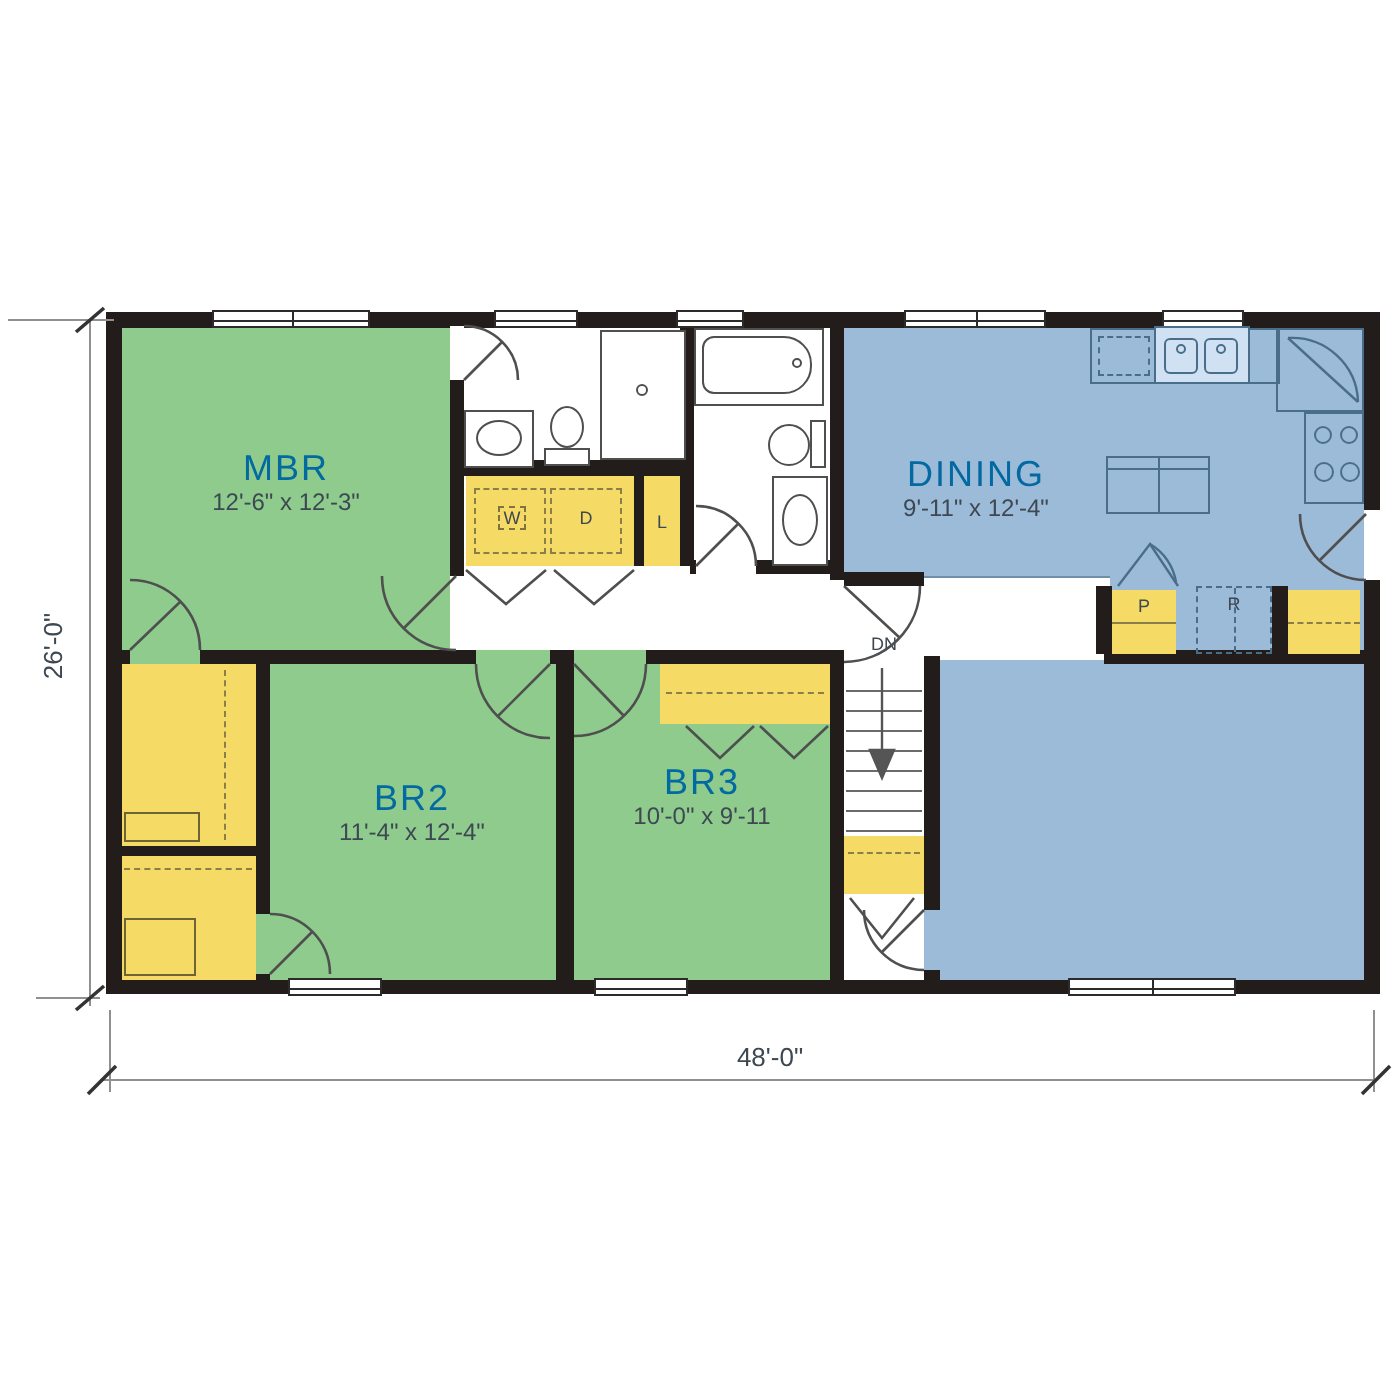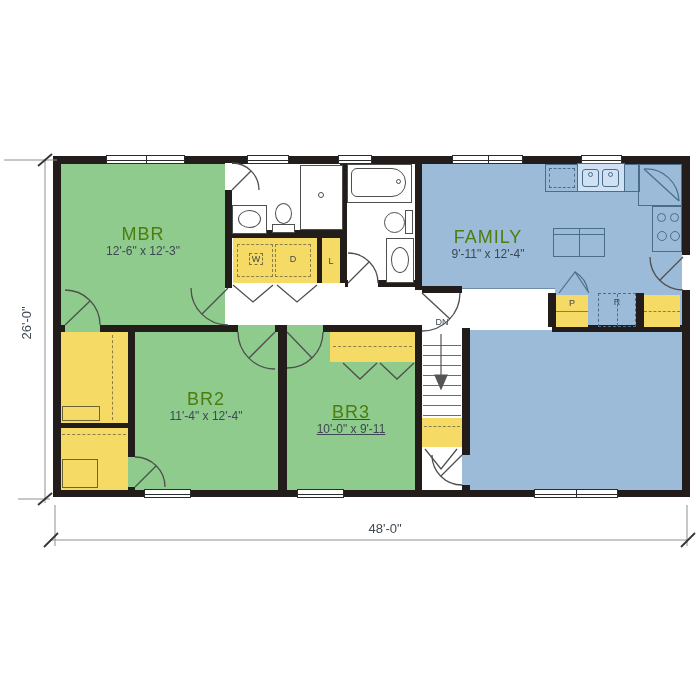--- a/index.html
+++ b/index.html
@@ -5,21 +5,21 @@
   html,body{margin:0;padding:0;background:#fff;}
   #stage{position:relative;width:700px;height:700px;background:#fff;overflow:hidden;
          font-family:"Liberation Sans", sans-serif;color:#3d4852;}
   .abs{position:absolute;box-sizing:border-box;}
   .wall{position:absolute;background:#221d1a;}
   .floor-green{background:#8ecb8c;}
   .floor-blue{background:#9cbbd8;}
   .floor-yellow{background:#f5da66;}
   .floor-white{background:#ffffff;}
   .room-label{position:absolute;text-align:center;line-height:20px;}
-  .room-name{font-size:18px;letter-spacing:1px;color:#4d7c0f;}
+  .room-name{font-size:18px;letter-spacing:1px;color:#0369a1;}
   .room-dims{font-size:12px;line-height:14px;color:#3d4852;}
   .tinylabel{position:absolute;font-size:9px;color:#3d4852;display:flex;
              align-items:center;justify-content:center;}
   .win{position:absolute;background:#fff;border:1px solid #2b2b2b;box-sizing:border-box;}
   .win .hline{position:absolute;left:0;right:0;top:50%;height:1px;background:#2b2b2b;}
   .win .vline{position:absolute;top:0;bottom:0;left:50%;width:1px;background:#2b2b2b;}
   .fix{position:absolute;box-sizing:border-box;border:1.3px solid #4f4f4f;background:#fff;}
   .kfix{position:absolute;box-sizing:border-box;border:1.2px solid #4a6e8a;}
   .oval{border-radius:50%;}
   .dash{border-style:dashed;border-color:#8a7f49;border-width:1px;background:transparent;}
@@ -181,28 +181,28 @@
   <div class="tinylabel" style="left:322px;top:238px;width:18px;height:45px;">L</div>
 
   <div class="treads" style="left:423px;top:336px;width:38px;height:80px;"></div>
   <div class="tinylabel" style="left:428px;top:316px;width:28px;height:11px;">DN</div>
 
   <div class="room-label" style="left:63px;top:224px;width:160px;">
     <div class="room-name">MBR</div>
     <div class="room-dims">12'-6" x 12'-3"</div>
   </div>
   <div class="room-label" style="left:408px;top:227px;width:160px;">
-    <div class="room-name">FAMILY</div>
+    <div class="room-name">DINING</div>
     <div class="room-dims">9'-11" x 12'-4"</div>
   </div>
   <div class="room-label" style="left:136px;top:389px;width:140px;">
     <div class="room-name">BR2</div>
     <div class="room-dims">11'-4" x 12'-4"</div>
   </div>
-  <div class="room-label" style="left:286px;top:402px;width:130px;text-decoration:underline;">
+  <div class="room-label" style="left:286px;top:381px;width:130px;">
     <div class="room-name">BR3</div>
     <div class="room-dims">10'-0" x 9'-11</div>
   </div>
 
   <div class="dimtext" style="left:-4px;top:316px;width:60px;height:14px;transform:rotate(-90deg);">26'-0"</div>
   <div class="dimtext" style="left:345px;top:521px;width:80px;height:16px;">48'-0"</div>
 
   <svg width="700" height="700" viewBox="0 0 700 700">
     <g stroke="#4f4f4f" stroke-width="1.3" fill="none">
       <path d="M232,163 A27,27 0 0 1 259,190"></path>

